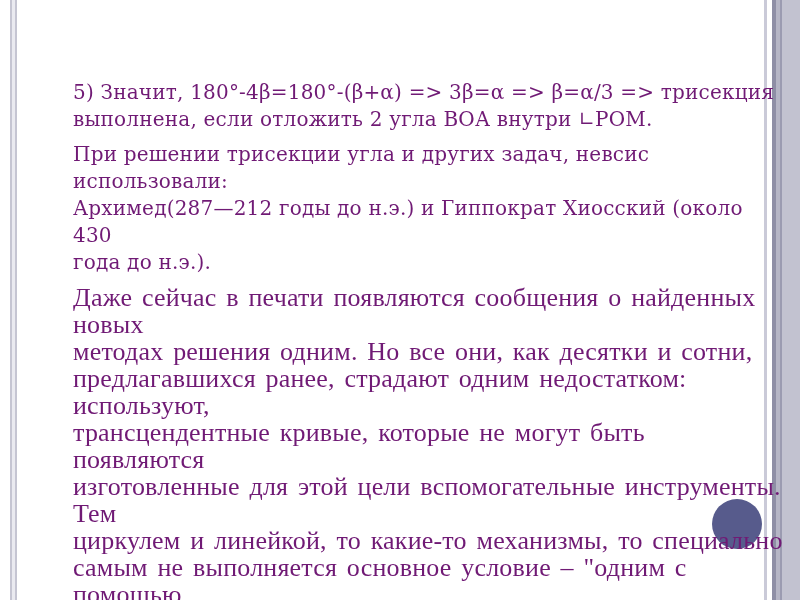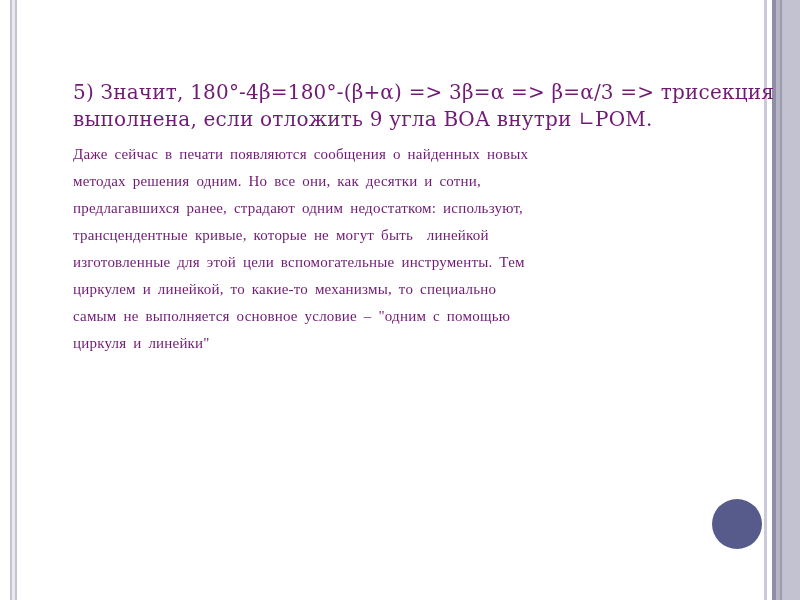--- a/index.html
+++ b/index.html
@@ -62,21 +62,21 @@
     line-height: 27px;
     white-space: pre-wrap;
   }
   .style-a .text-line {
     font-family: "DejaVu Serif", serif;
     font-size: 20px;
     letter-spacing: 0.2px;
   }
   .style-b .text-line {
     font-family: "Liberation Serif", serif;
-    font-size: 15px;
+    font-size: 26px;
     word-spacing: 3px;
     letter-spacing: 0.2px;
   }
 </style>
 </head>
 <body>
 
 <div class="slide">
 
   <div class="left-stripe"></div>
@@ -88,29 +88,34 @@
     <div class="stripe stripe-4" style="background: rgb(155, 155, 177);"></div>
     <div class="stripe stripe-5" style="background: rgb(194, 194, 208);"></div>
   </div>
 
   <div class="accent-circle" style="background: rgb(87, 91, 140);"></div>
 
   <div class="body-text">
 
     <div class="paragraph style-a">
       <div class="text-line">5) Значит, 180°-4β=180°-(β+α) =&gt; 3β=α =&gt; β=α/3 =&gt; трисекция</div>
-      <div class="text-line">выполнена, если отложить 9 угла ВОА внутри ∟РОМ.</div>
+      <div class="text-line">выполнена, если отложить 2 угла ВОА внутри ∟РОМ.</div>
     </div>
 
+    <div class="paragraph style-a">
+      <div class="text-line">При решении трисекции угла и других задач, невсис использовали:</div>
+      <div class="text-line">Архимед(287—212 годы до н.э.) и Гиппократ Хиосский (около 430</div>
+      <div class="text-line">года до н.э.).</div>
+    </div>
 
     <div class="paragraph style-b">
       <div class="text-line">Даже сейчас в печати появляются сообщения о найденных новых</div>
       <div class="text-line">методах решения одним. Но все они, как десятки и сотни,</div>
       <div class="text-line">предлагавшихся ранее, страдают одним недостатком: используют,</div>
-      <div class="text-line">трансцендентные кривые, которые не могут быть  линейкой</div>
+      <div class="text-line">трансцендентные кривые, которые не могут быть  появляются</div>
       <div class="text-line">изготовленные для этой цели вспомогательные инструменты. Тем</div>
       <div class="text-line">циркулем и линейкой, то какие-то механизмы, то специально</div>
       <div class="text-line">самым не выполняется основное условие – "одним с помощью</div>
       <div class="text-line">циркуля и линейки"</div>
     </div>
 
   </div>
 </div>
 
 </body></html>

